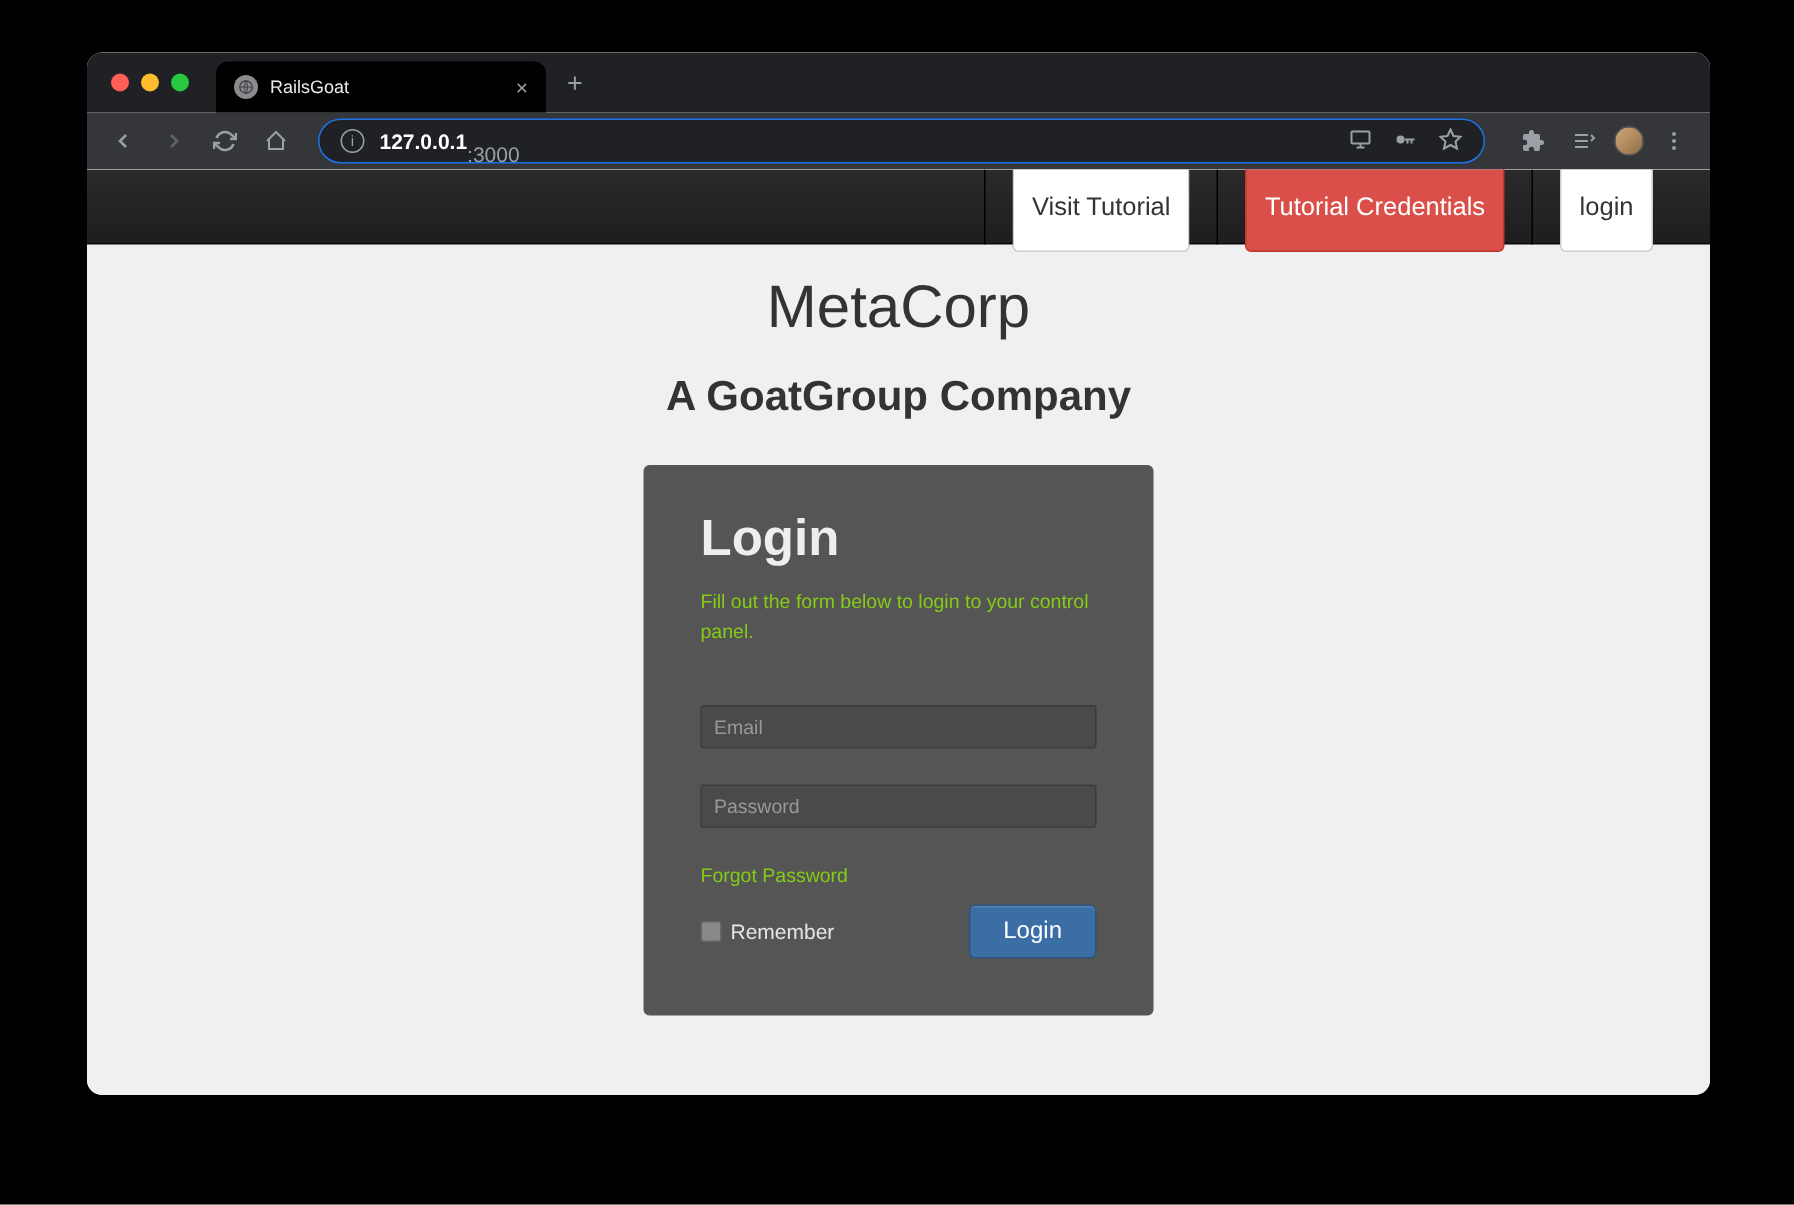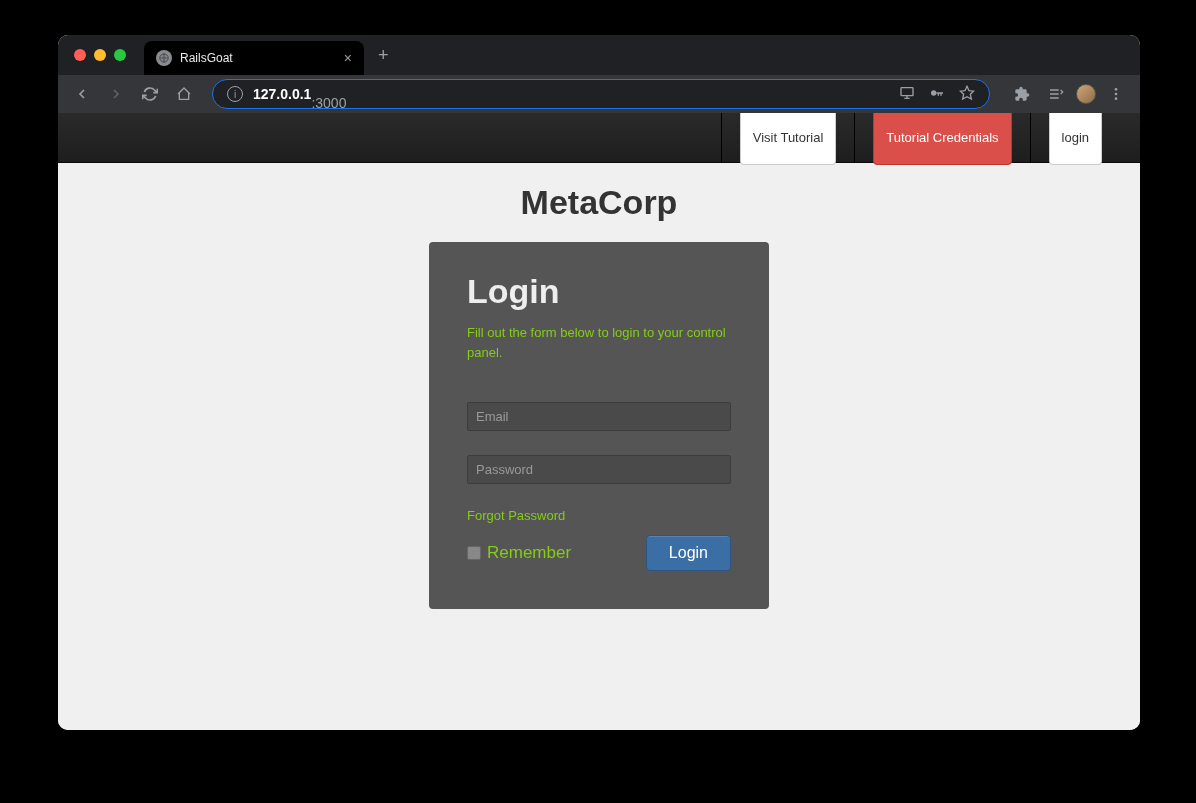--- a/index.html
+++ b/index.html
@@ -115,37 +115,37 @@
     .navbar .nbgroup { display:flex; align-items:center; gap: 0; }
     .navbar .nbitem {
       padding: 0 18px;
       height: 50px;
       display: flex;
       align-items: center;
       border-left: 1px solid #000;
     }
     .btn {
       padding: 19px 12px;
-      font-size: 13px;
+      font-size: 17px;
       border-radius: 4px;
       border: 1px solid rgba(0,0,0,0.2);
       cursor: pointer;
       font-family: inherit;
     }
     .btn-white { background:#fff; color:#333; }
     .btn-red { background:#da4f49; color:#fff; border-color:#bd362f; }
     .btn-teal { background:#5f8a97; color:#fff; border-color:#4a6e79; }
     .page-body {
       text-align: center;
       padding-top: 20px;
     }
     .page-body h1 {
-      font-size: 34px;
+      font-size: 40px;
       color: #333;
-      font-weight: 700;
+      font-weight: 400;
       margin-bottom: 20px;
     }
     .page-body h2 {
       font-size: 28px;
       color: #333;
       font-weight: 700;
       margin-bottom: 30px;
     }
     .login-card {
       width: 340px;
@@ -189,22 +189,22 @@
     }
     .login-footer {
       display: flex;
       align-items: center;
       justify-content: space-between;
     }
     .remember-wrap {
       display: flex;
       align-items: center;
       gap: 6px;
-      font-size: 17px;
-      color: #84cc16;
+      font-size: 14px;
+      color: #e5e5e5;
     }
     .remember-wrap .cbx {
       width: 14px; height: 14px;
       background: #888;
       border: 1px solid #666;
       border-radius: 2px;
       cursor: pointer;
     }
     .btn-login {
       background: #3a6ea5;
@@ -319,20 +319,21 @@
           <button class="btn btn-red">Tutorial Credentials</button>
         </div>
         <div class="nbitem">
           <button class="btn btn-white">login</button>
         </div>
       </div>
     </div>
 
     <div class="page-body">
       <h1>MetaCorp</h1>
+      <h2>A GoatGroup Company</h2>
 
       <div class="login-card">
         <h3>Login</h3>
         <p class="subtext">Fill out the form below to login to your control panel.</p>
 
         <input type="text" placeholder="Email" style="">
         <input type="password" placeholder="Password" style="">
 
         <a class="forgot">Forgot Password</a>
 

